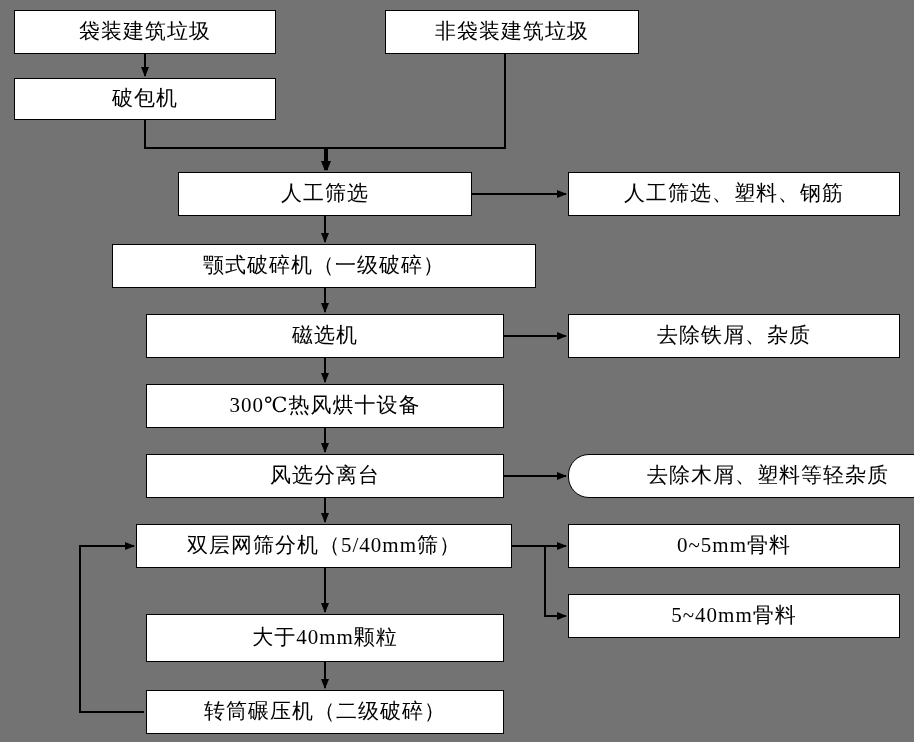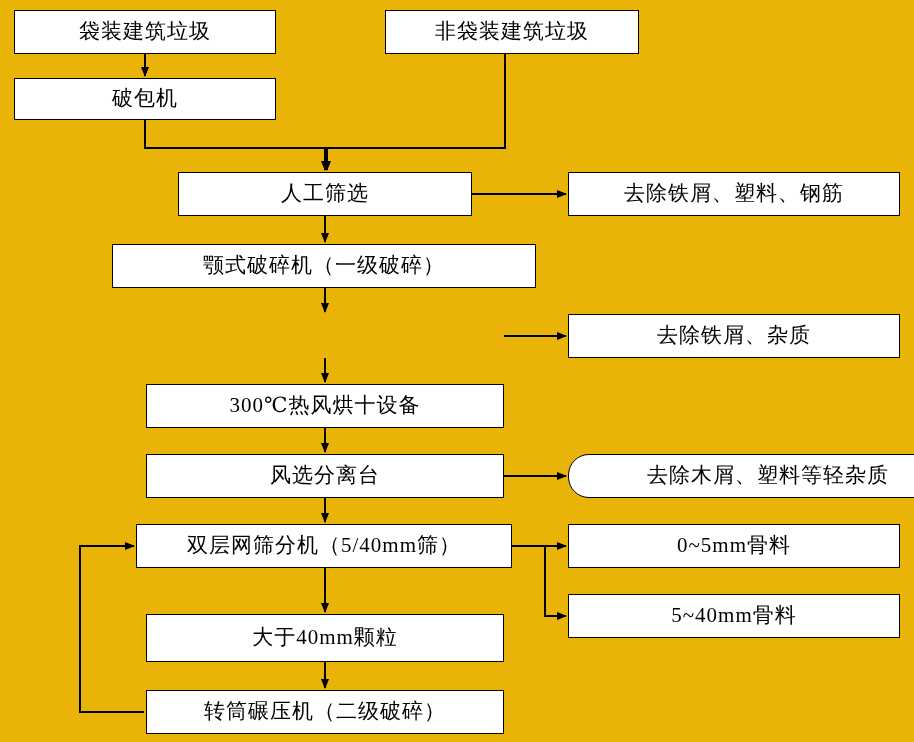--- a/index.html
+++ b/index.html
@@ -9,21 +9,21 @@
   }
   body {
     font-family: "Liberation Serif", "DejaVu Serif", serif;
     color: #000000;
   }
   #canvas {
     position: relative;
     width: 914px;
     height: 742px;
     overflow: hidden;
-    background: #eab308;
+    background: #737373;
   }
   .node {
     position: absolute;
     box-sizing: border-box;
     border: 1px solid #000000;
     background: #ffffff;
     display: flex;
     align-items: center;
     justify-content: center;
     text-align: center;
@@ -98,27 +98,30 @@
 
   <div class="node" style="left:14px; top:78px; width:262px; height:42px;">
     <span>破包机</span>
   </div>
 
   <div class="node" style="left:178px; top:172px; width:294px; height:44px;">
     <span>人工筛选</span>
   </div>
 
   <div class="node" style="left:568px; top:172px; width:332px; height:44px;">
-    <span>去除铁屑、塑料、钢筋</span>
+    <span>人工筛选、塑料、钢筋</span>
   </div>
 
   <div class="node" style="left:112px; top:244px; width:424px; height:44px;">
     <span>颚式破碎机（一级破碎）</span>
   </div>
 
+  <div class="node" style="left:146px; top:314px; width:358px; height:44px;">
+    <span>磁选机</span>
+  </div>
 
   <div class="node" style="left:568px; top:314px; width:332px; height:44px;">
     <span>去除铁屑、杂质</span>
   </div>
 
   <div class="node" style="left:146px; top:384px; width:358px; height:44px;">
     <span>300℃热风烘十设备</span>
   </div>
 
   <div class="node" style="left:146px; top:454px; width:358px; height:44px;">

